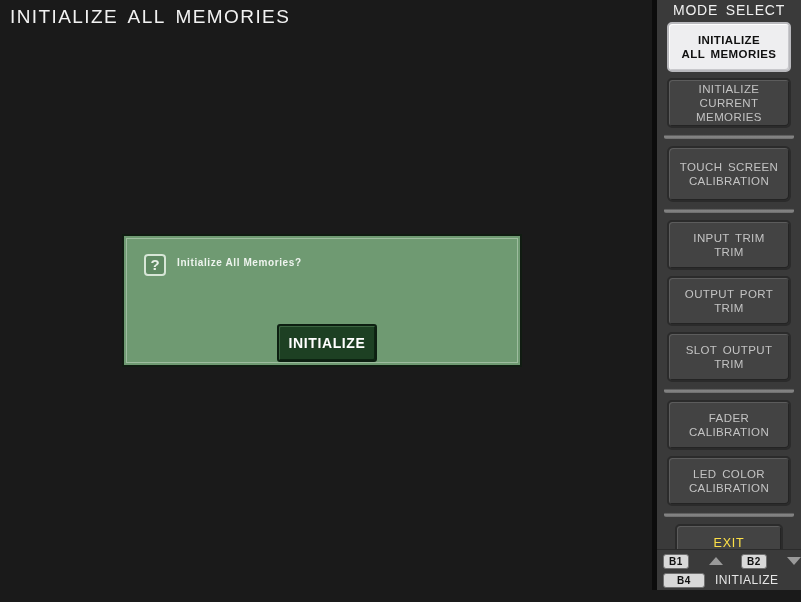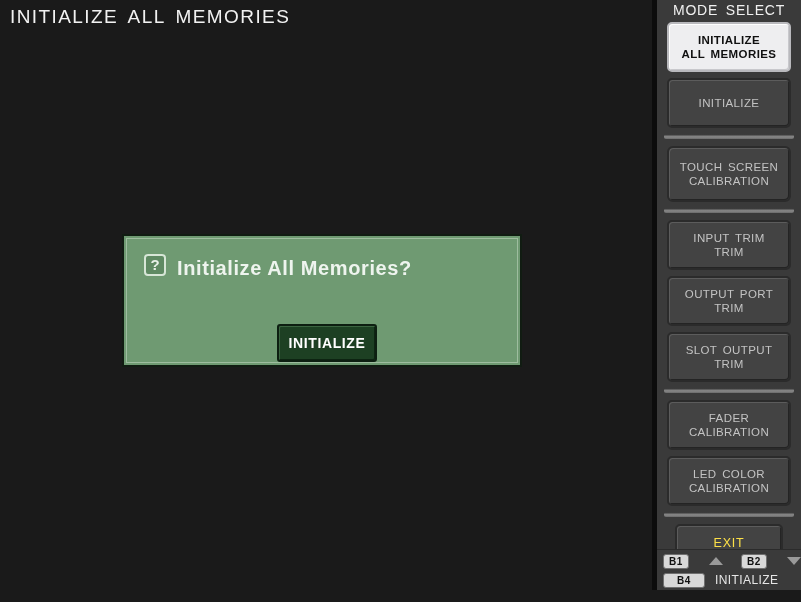--- a/index.html
+++ b/index.html
@@ -60,21 +60,21 @@
     color: #e8f1e8;
     font-size: 15px;
     font-weight: bold;
     line-height: 18px;
     text-align: center;
     background: #5f8a63;
   }
   #dialog-message {
     position: absolute;
     left: 50px; top: 18px;
-    font-size: 20px;
+    font-size: 10px;
     font-weight: bold;
     color: #eef4ee;
     letter-spacing: 0.6px;
     white-space: nowrap;
   }
   #dialog-initialize-button {
     position: absolute;
     left: 150px; top: 85px;
     width: 100px; height: 38px;
     background: #1d4023;
@@ -240,20 +240,21 @@
 
     <div id="sidebar-header">MODE SELECT</div>
 
     <div id="mode-list">
         <div class="mode-btn selected">
           <span>INITIALIZE</span>
           <span>ALL MEMORIES</span>
         </div>
         <div class="mode-btn">
           <span>INITIALIZE</span>
+          <span>CURRENT MEMORIES</span>
         </div>
         <div class="separator"></div>
         <div class="mode-btn tall">
           <span>TOUCH SCREEN</span>
           <span>CALIBRATION</span>
         </div>
         <div class="separator"></div>
         <div class="mode-btn">
           <span>INPUT TRIM</span>
           <span>TRIM</span>

